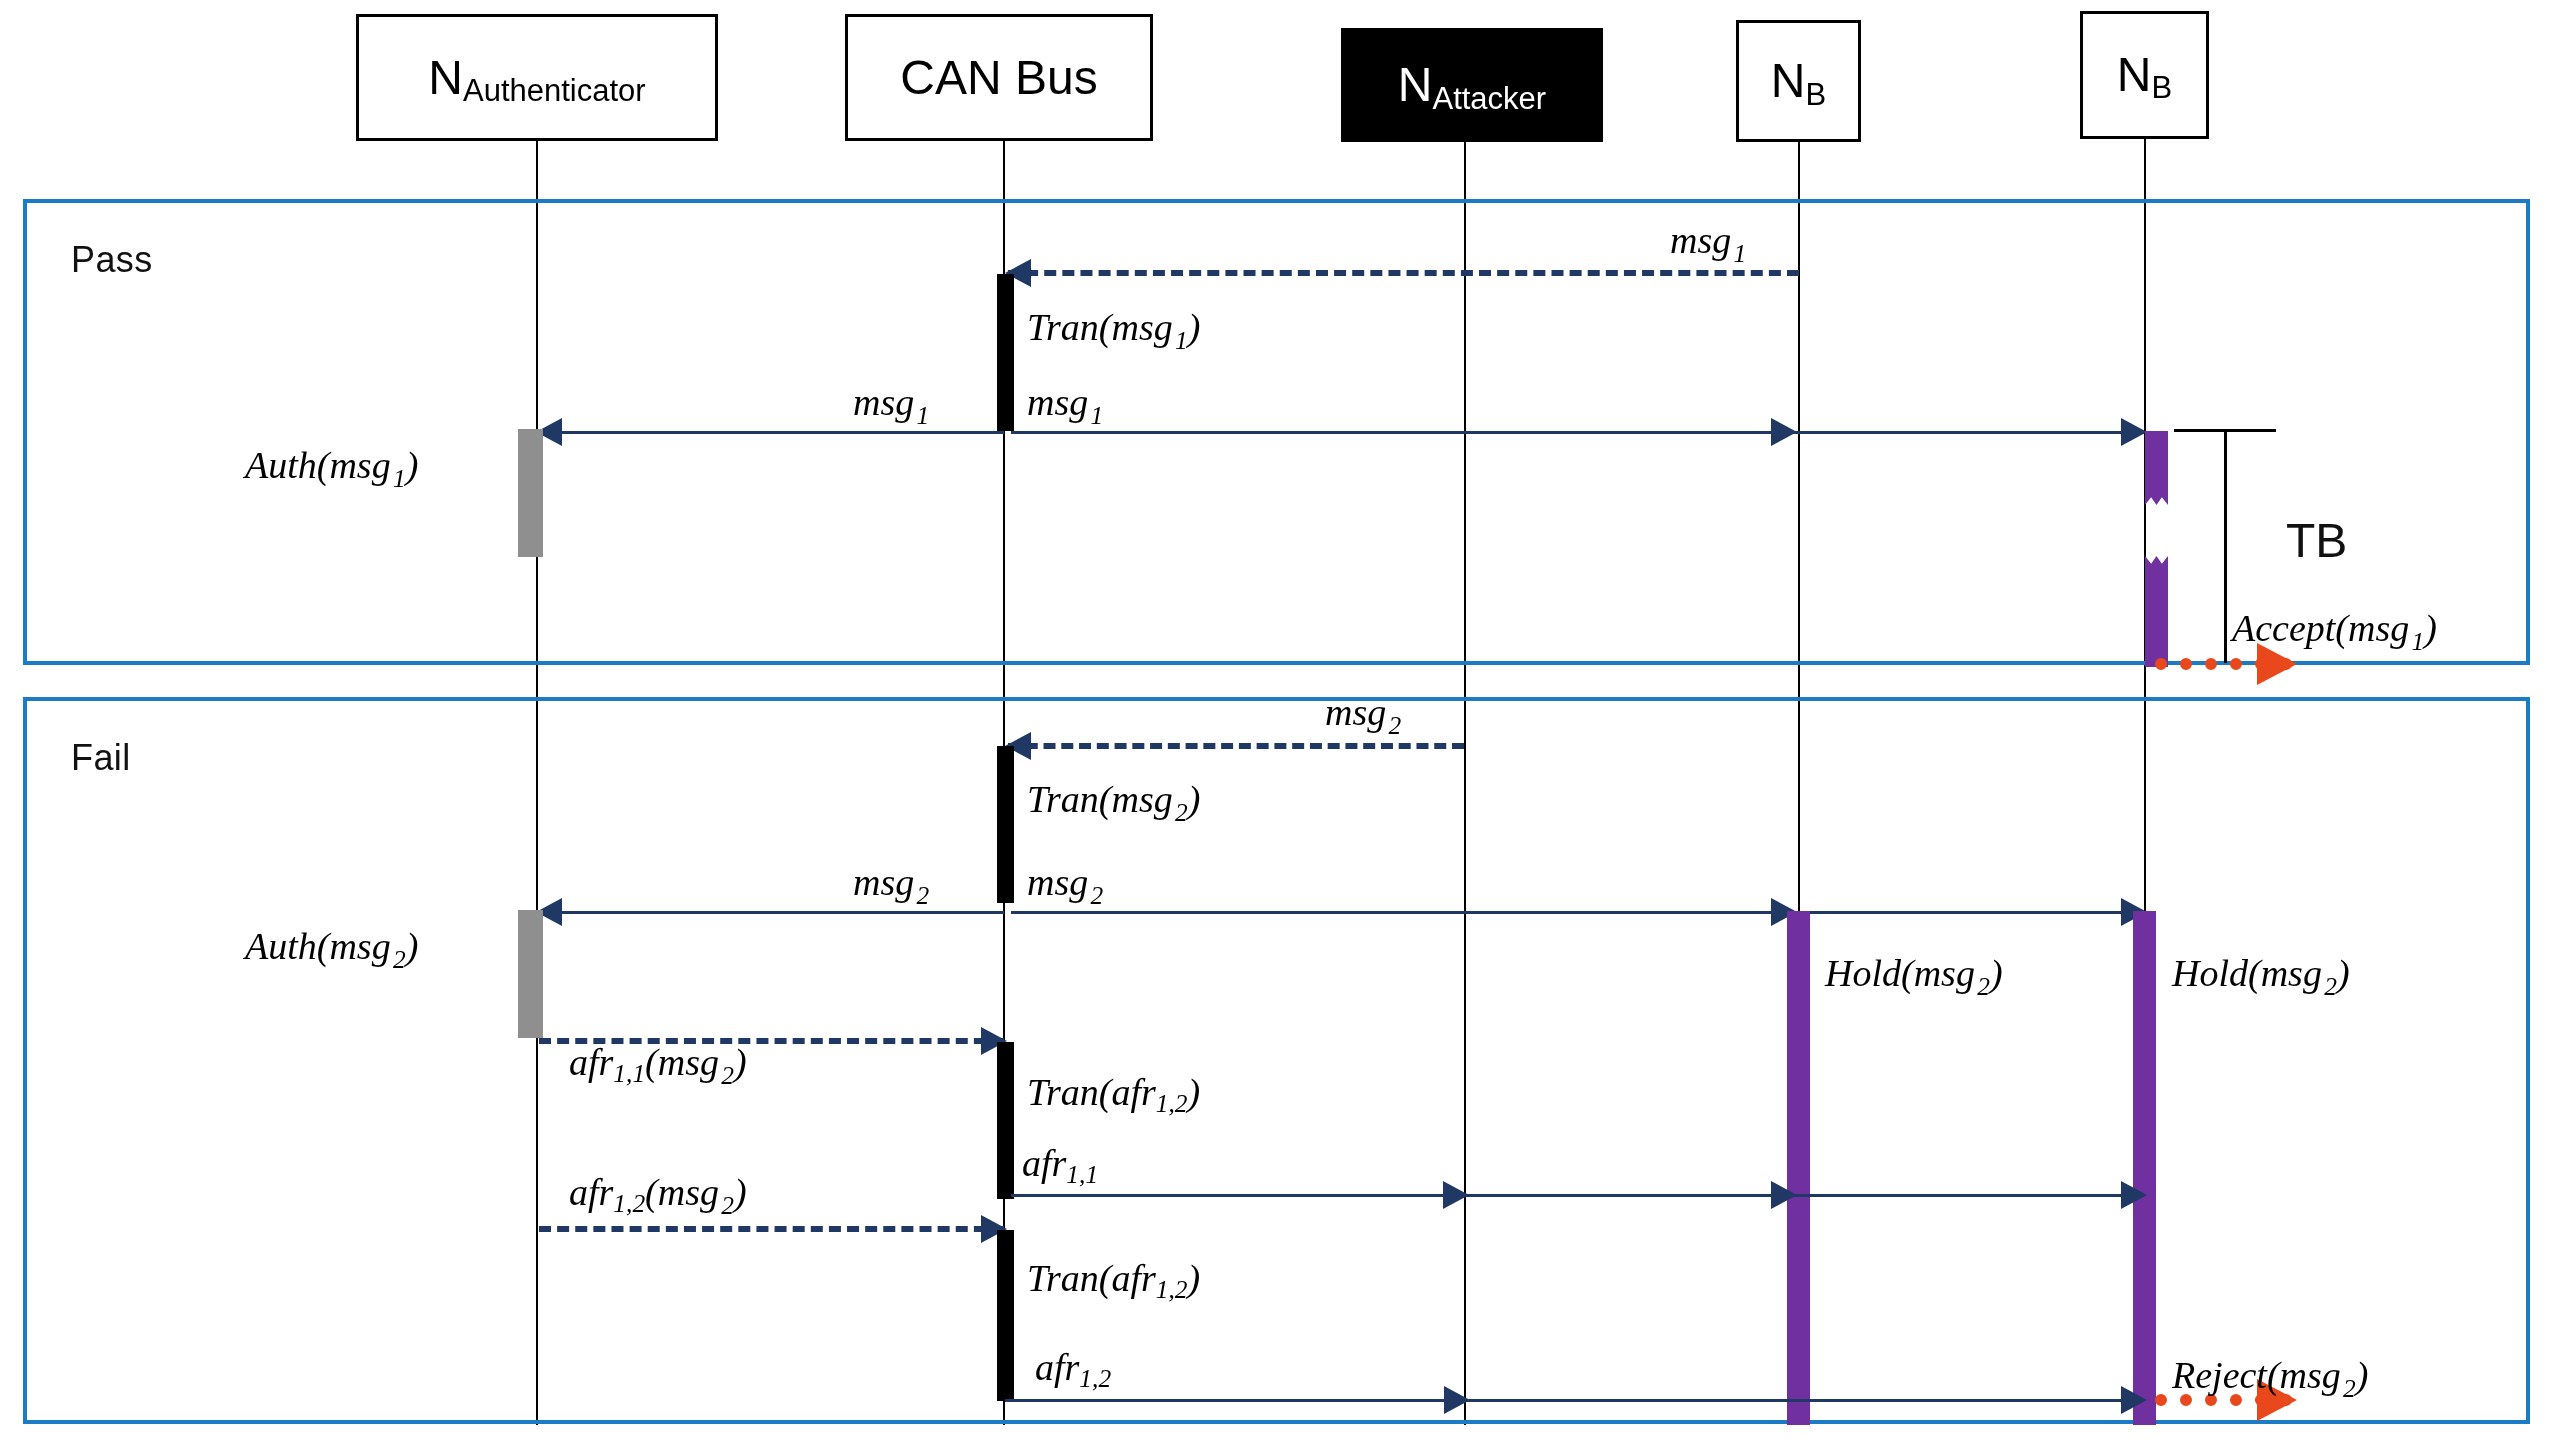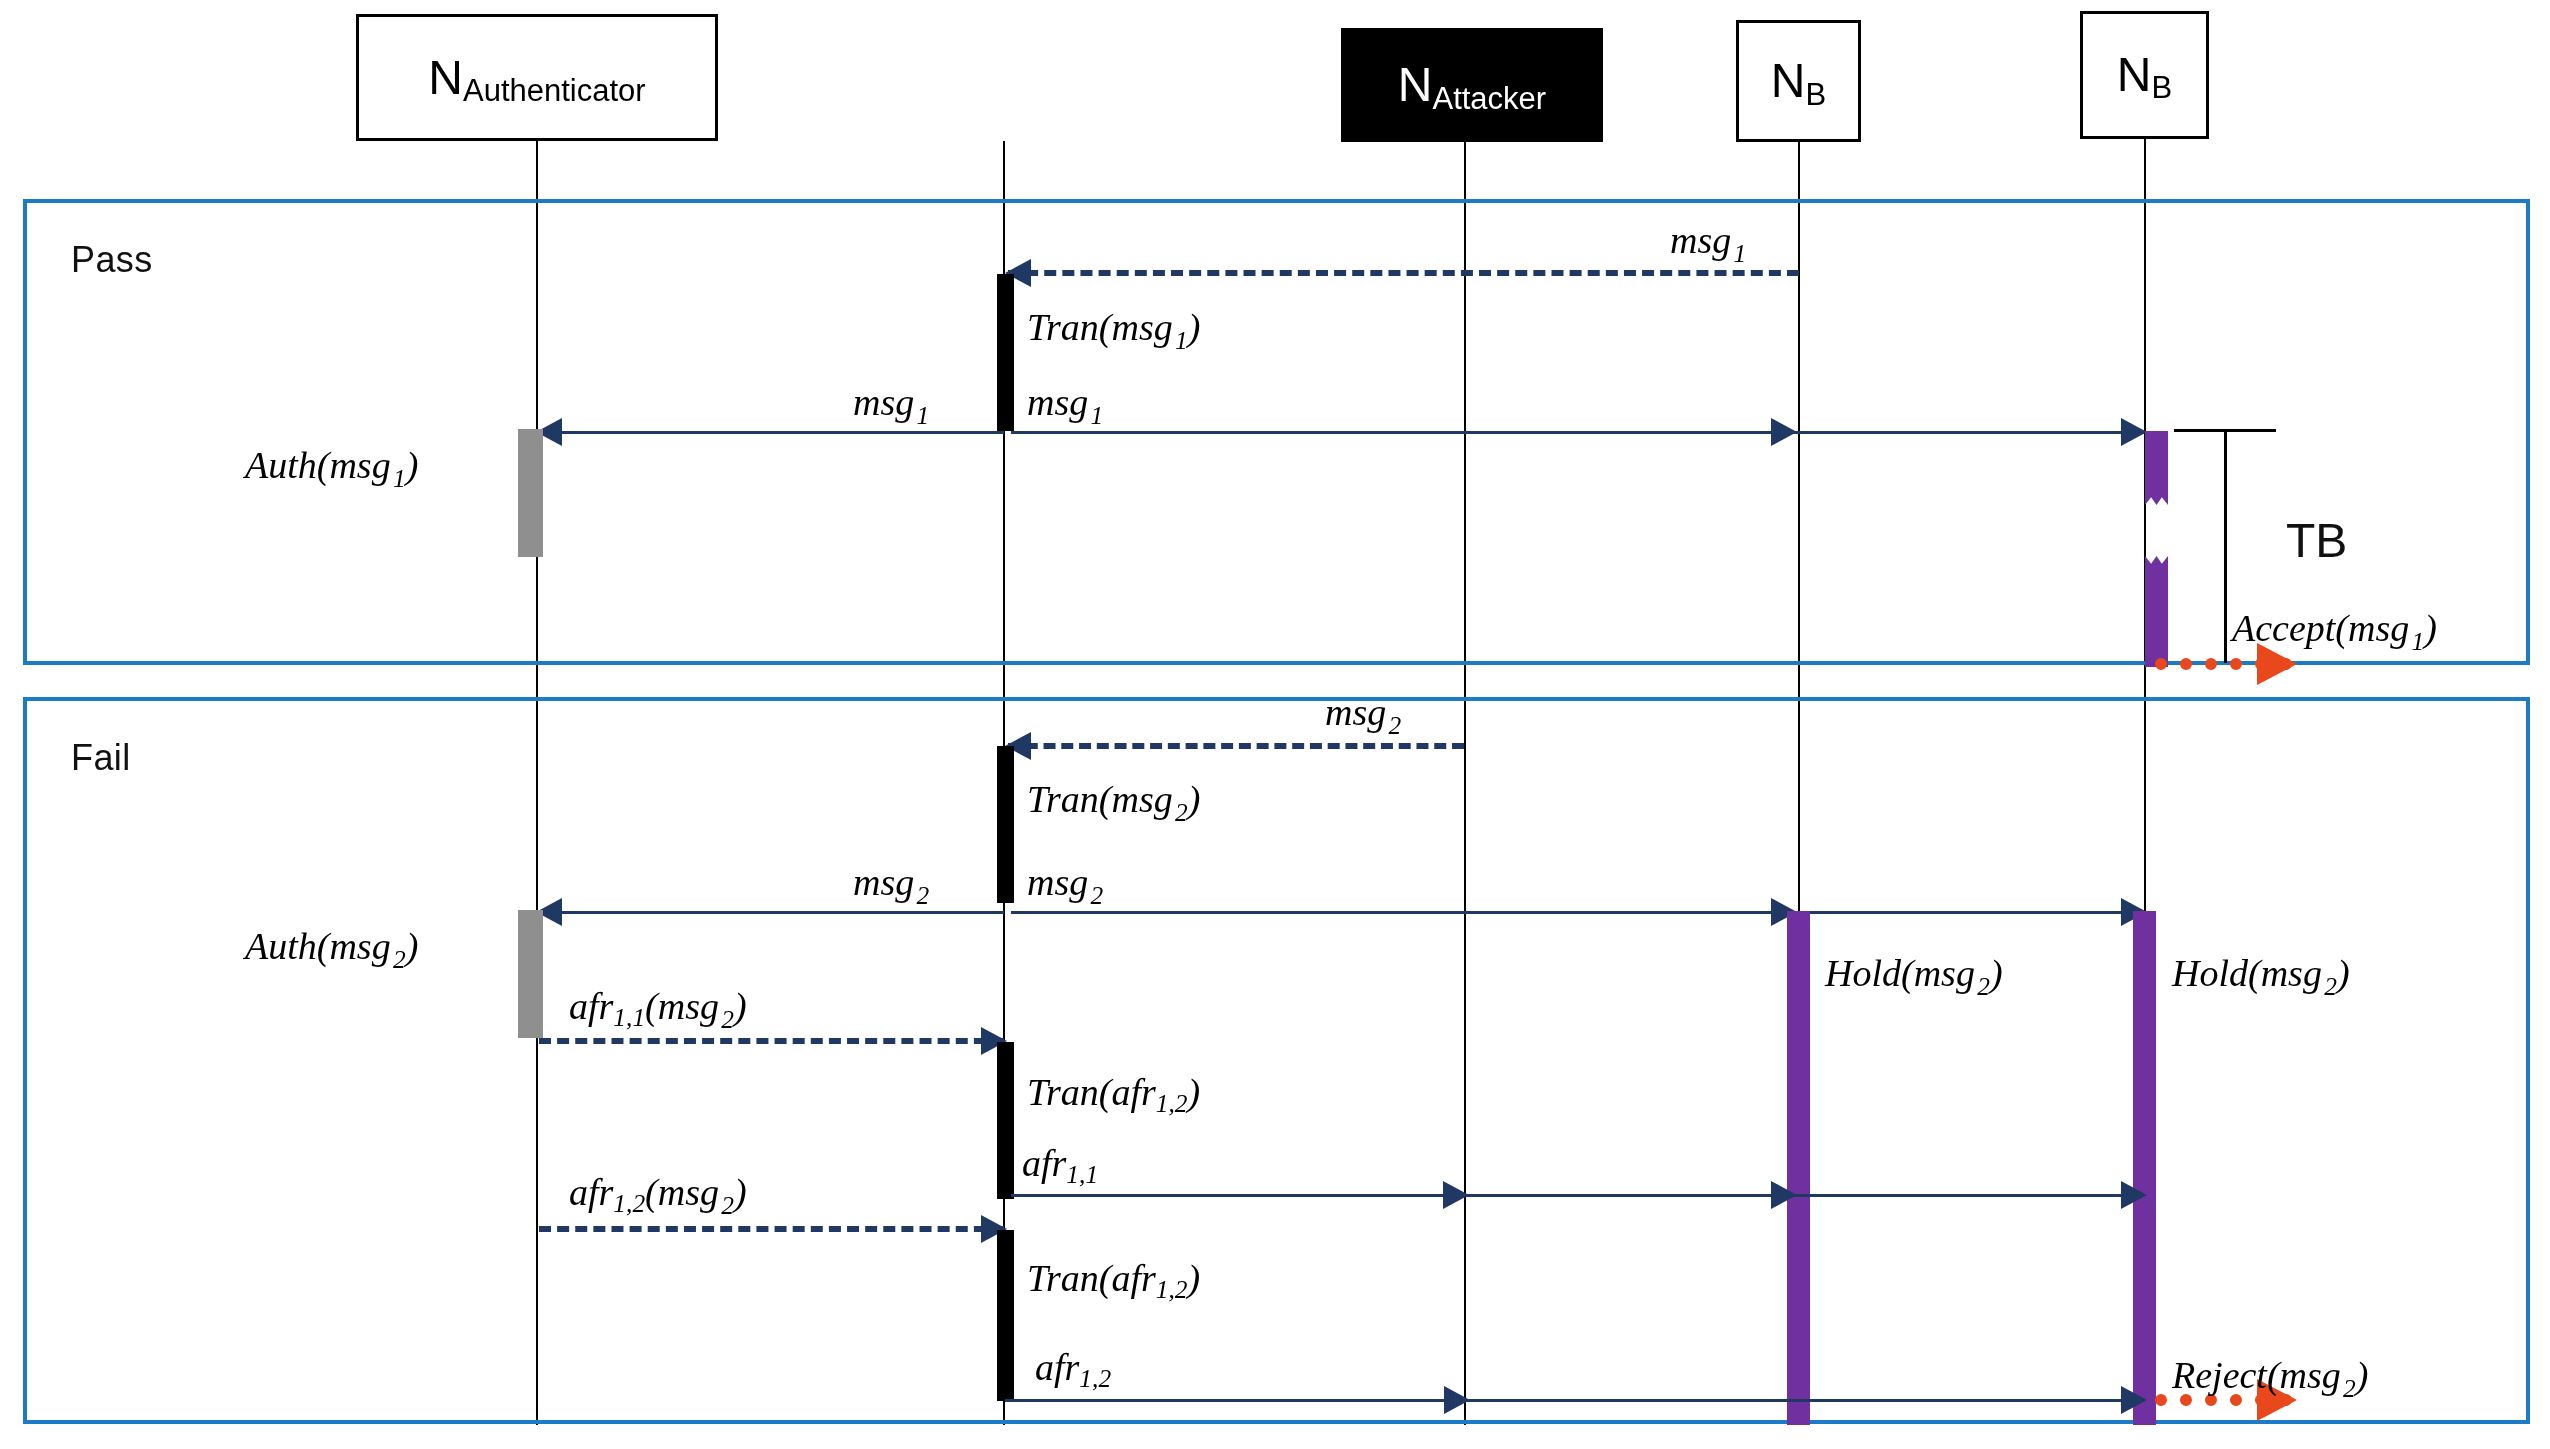--- a/index.html
+++ b/index.html
@@ -89,20 +89,25 @@
 
 <div id="stage">
 
   <div class="head" style="left:356px;top:14px;width:362px;height:127px;">
     <span class="lbl">
       <span>N</span>
         <span class="sub">Authenticator</span>
     </span>
   </div>
 
+  <div class="head" style="left:845px;top:14px;width:308px;height:127px;">
+    <span class="lbl">
+      <span>CAN Bus</span>
+    </span>
+  </div>
 
   <div class="head attacker" style="left:1341px;top:28px;width:262px;height:114px;">
     <span class="lbl">
       <span>N</span>
         <span class="sub">Attacker</span>
     </span>
   </div>
 
   <div class="head" style="left:1736px;top:20px;width:125px;height:122px;">
     <span class="lbl">
@@ -230,21 +235,21 @@
 
   <div class="bar purple" style="left:2133px;top:911px;width:23px;height:514px;"></div>
   <div class="m" style="left:2172px;top:954px;">
     <span>Hold(msg</span><span class="sub">2</span><span>)</span>
   </div>
 
   <div class="arrow dashed" style="left:539px;top:1040px;width:465px;">
     <div class="line"></div>
     <div class="headR"></div>
   </div>
-  <div class="m" style="left:569px;top:987px;">
+  <div class="m" style="left:569px;top:1043px;">
     <span>afr</span><span class="subt">1,1</span><span>(msg</span><span class="sub">2</span><span>)</span>
   </div>
 
   <div class="bar black" style="left:997px;top:1042px;width:17px;height:157px;"></div>
   <div class="m" style="left:1027px;top:1073px;">
     <span>Tran(afr</span><span class="subt">1,2</span><span>)</span>
   </div>
 
   <div class="arrow dashed" style="left:539px;top:1228px;width:465px;">
     <div class="line"></div>

